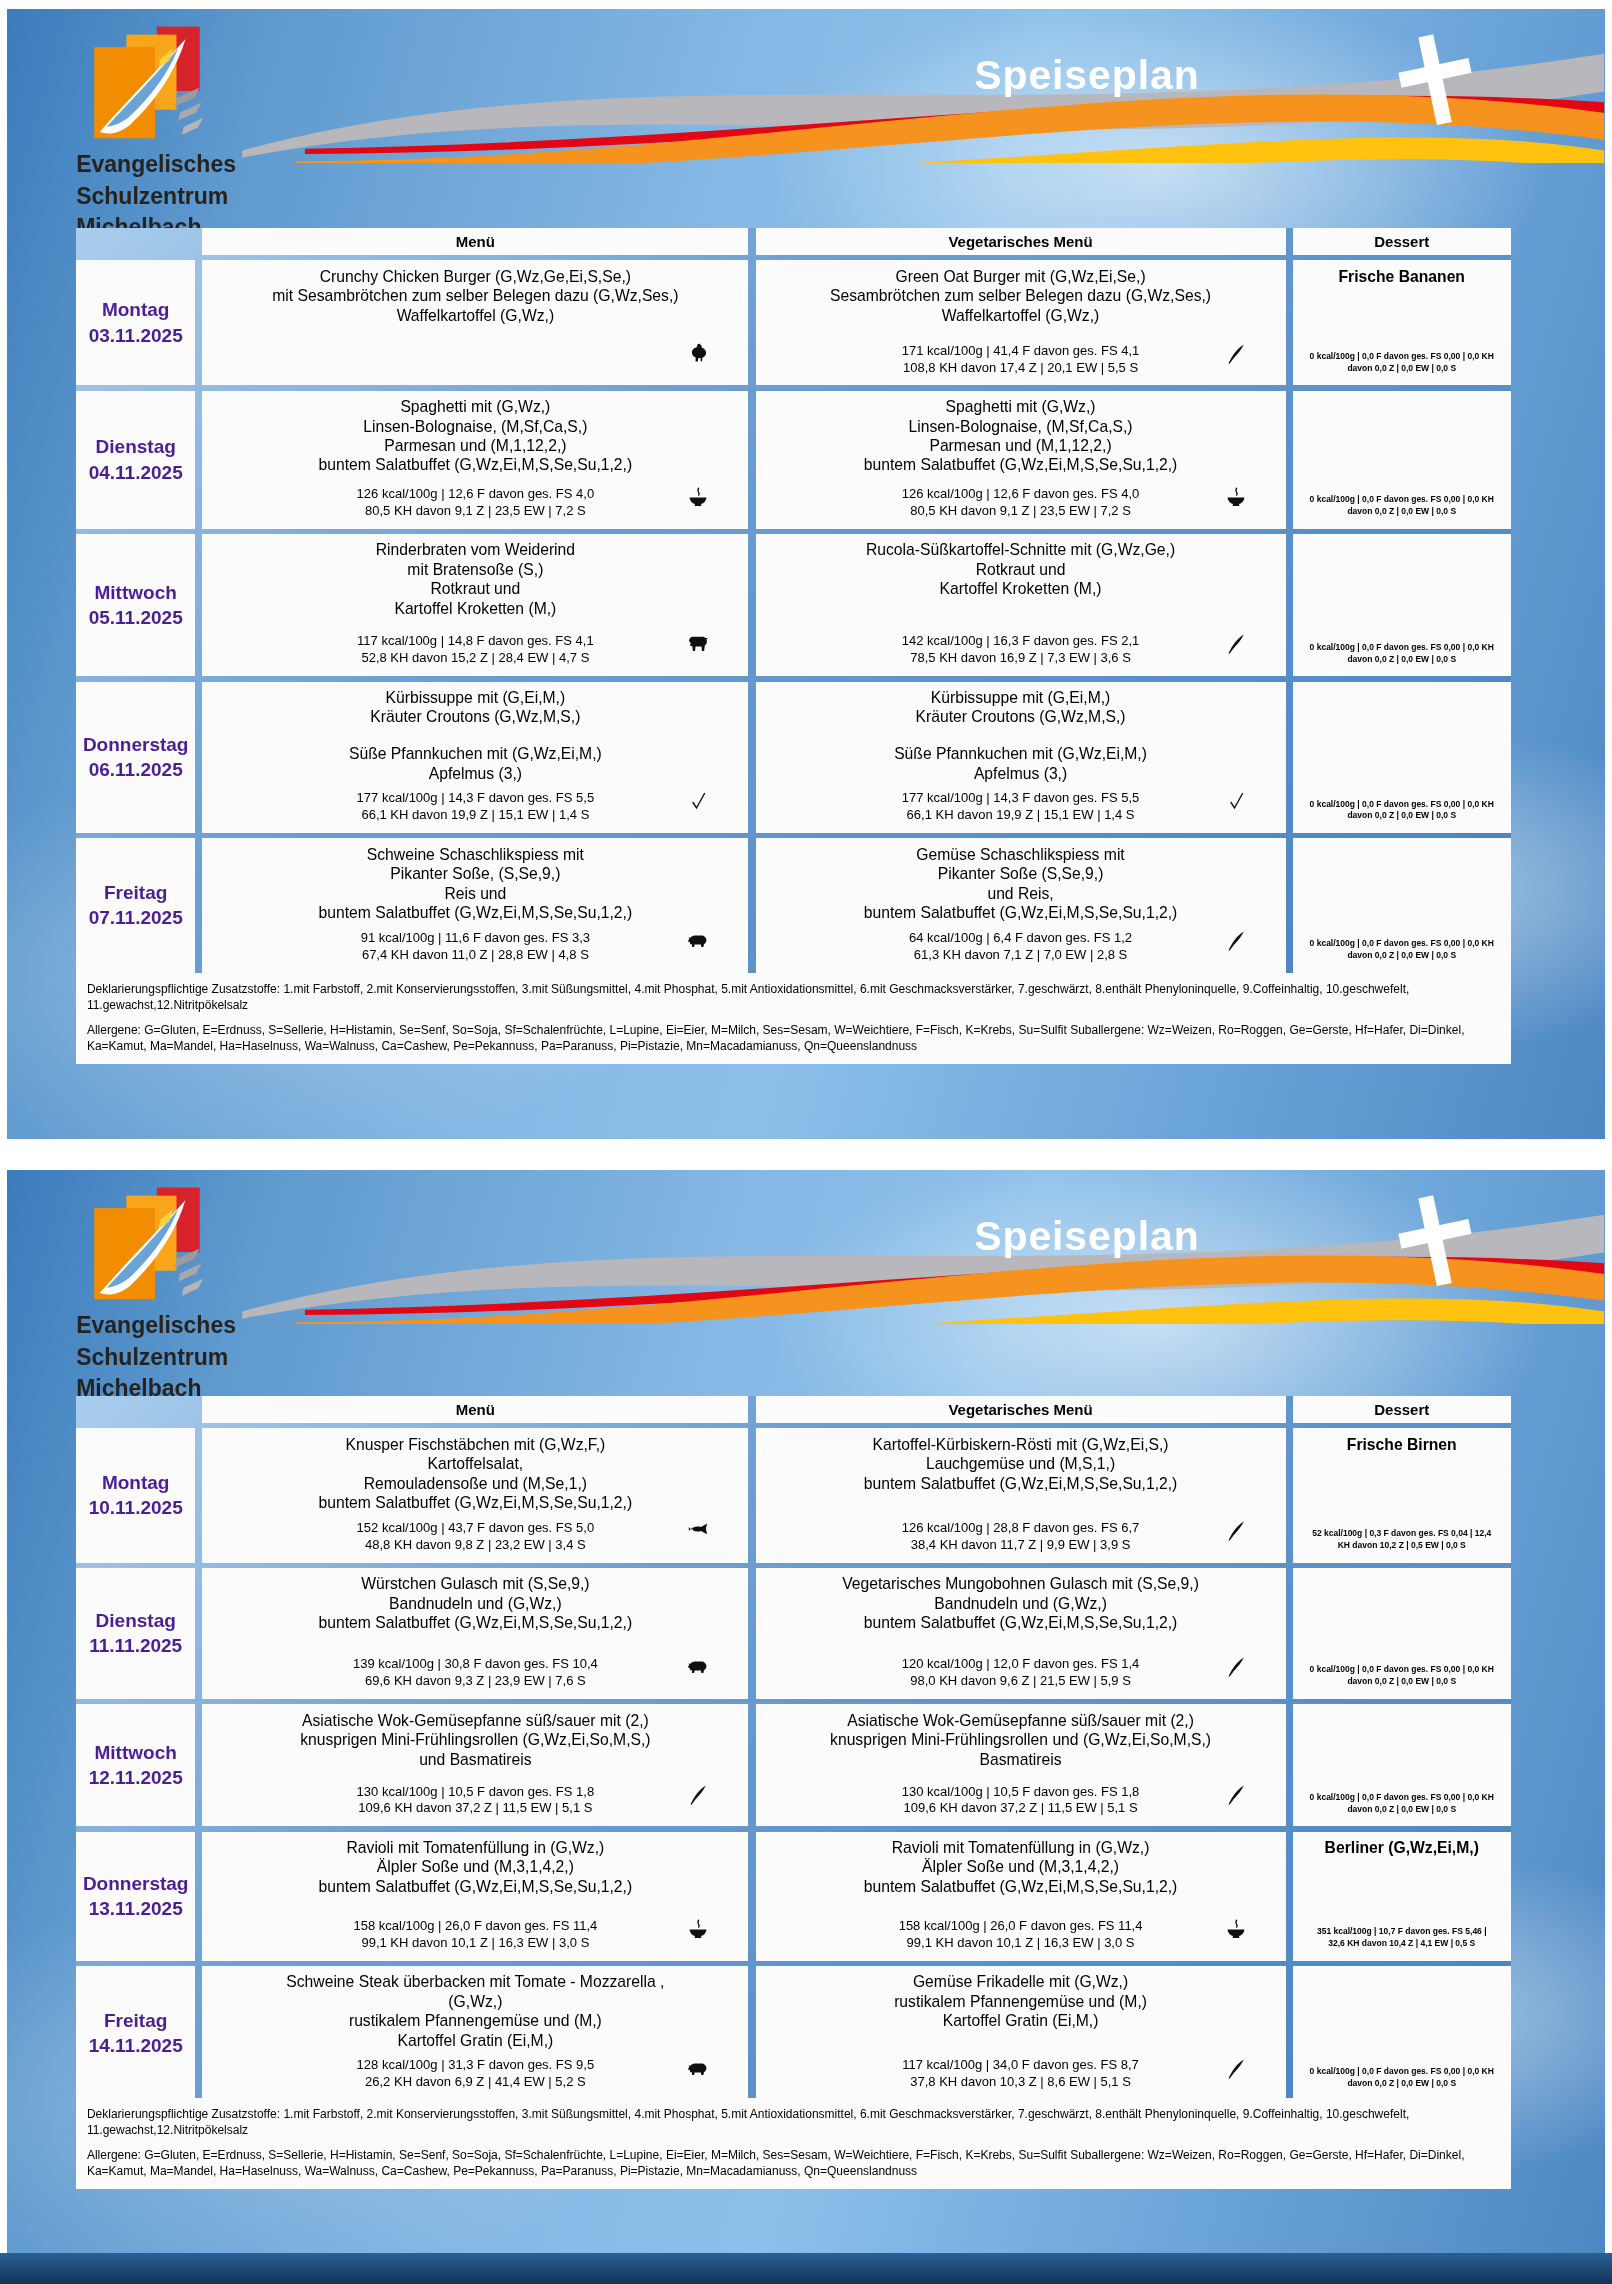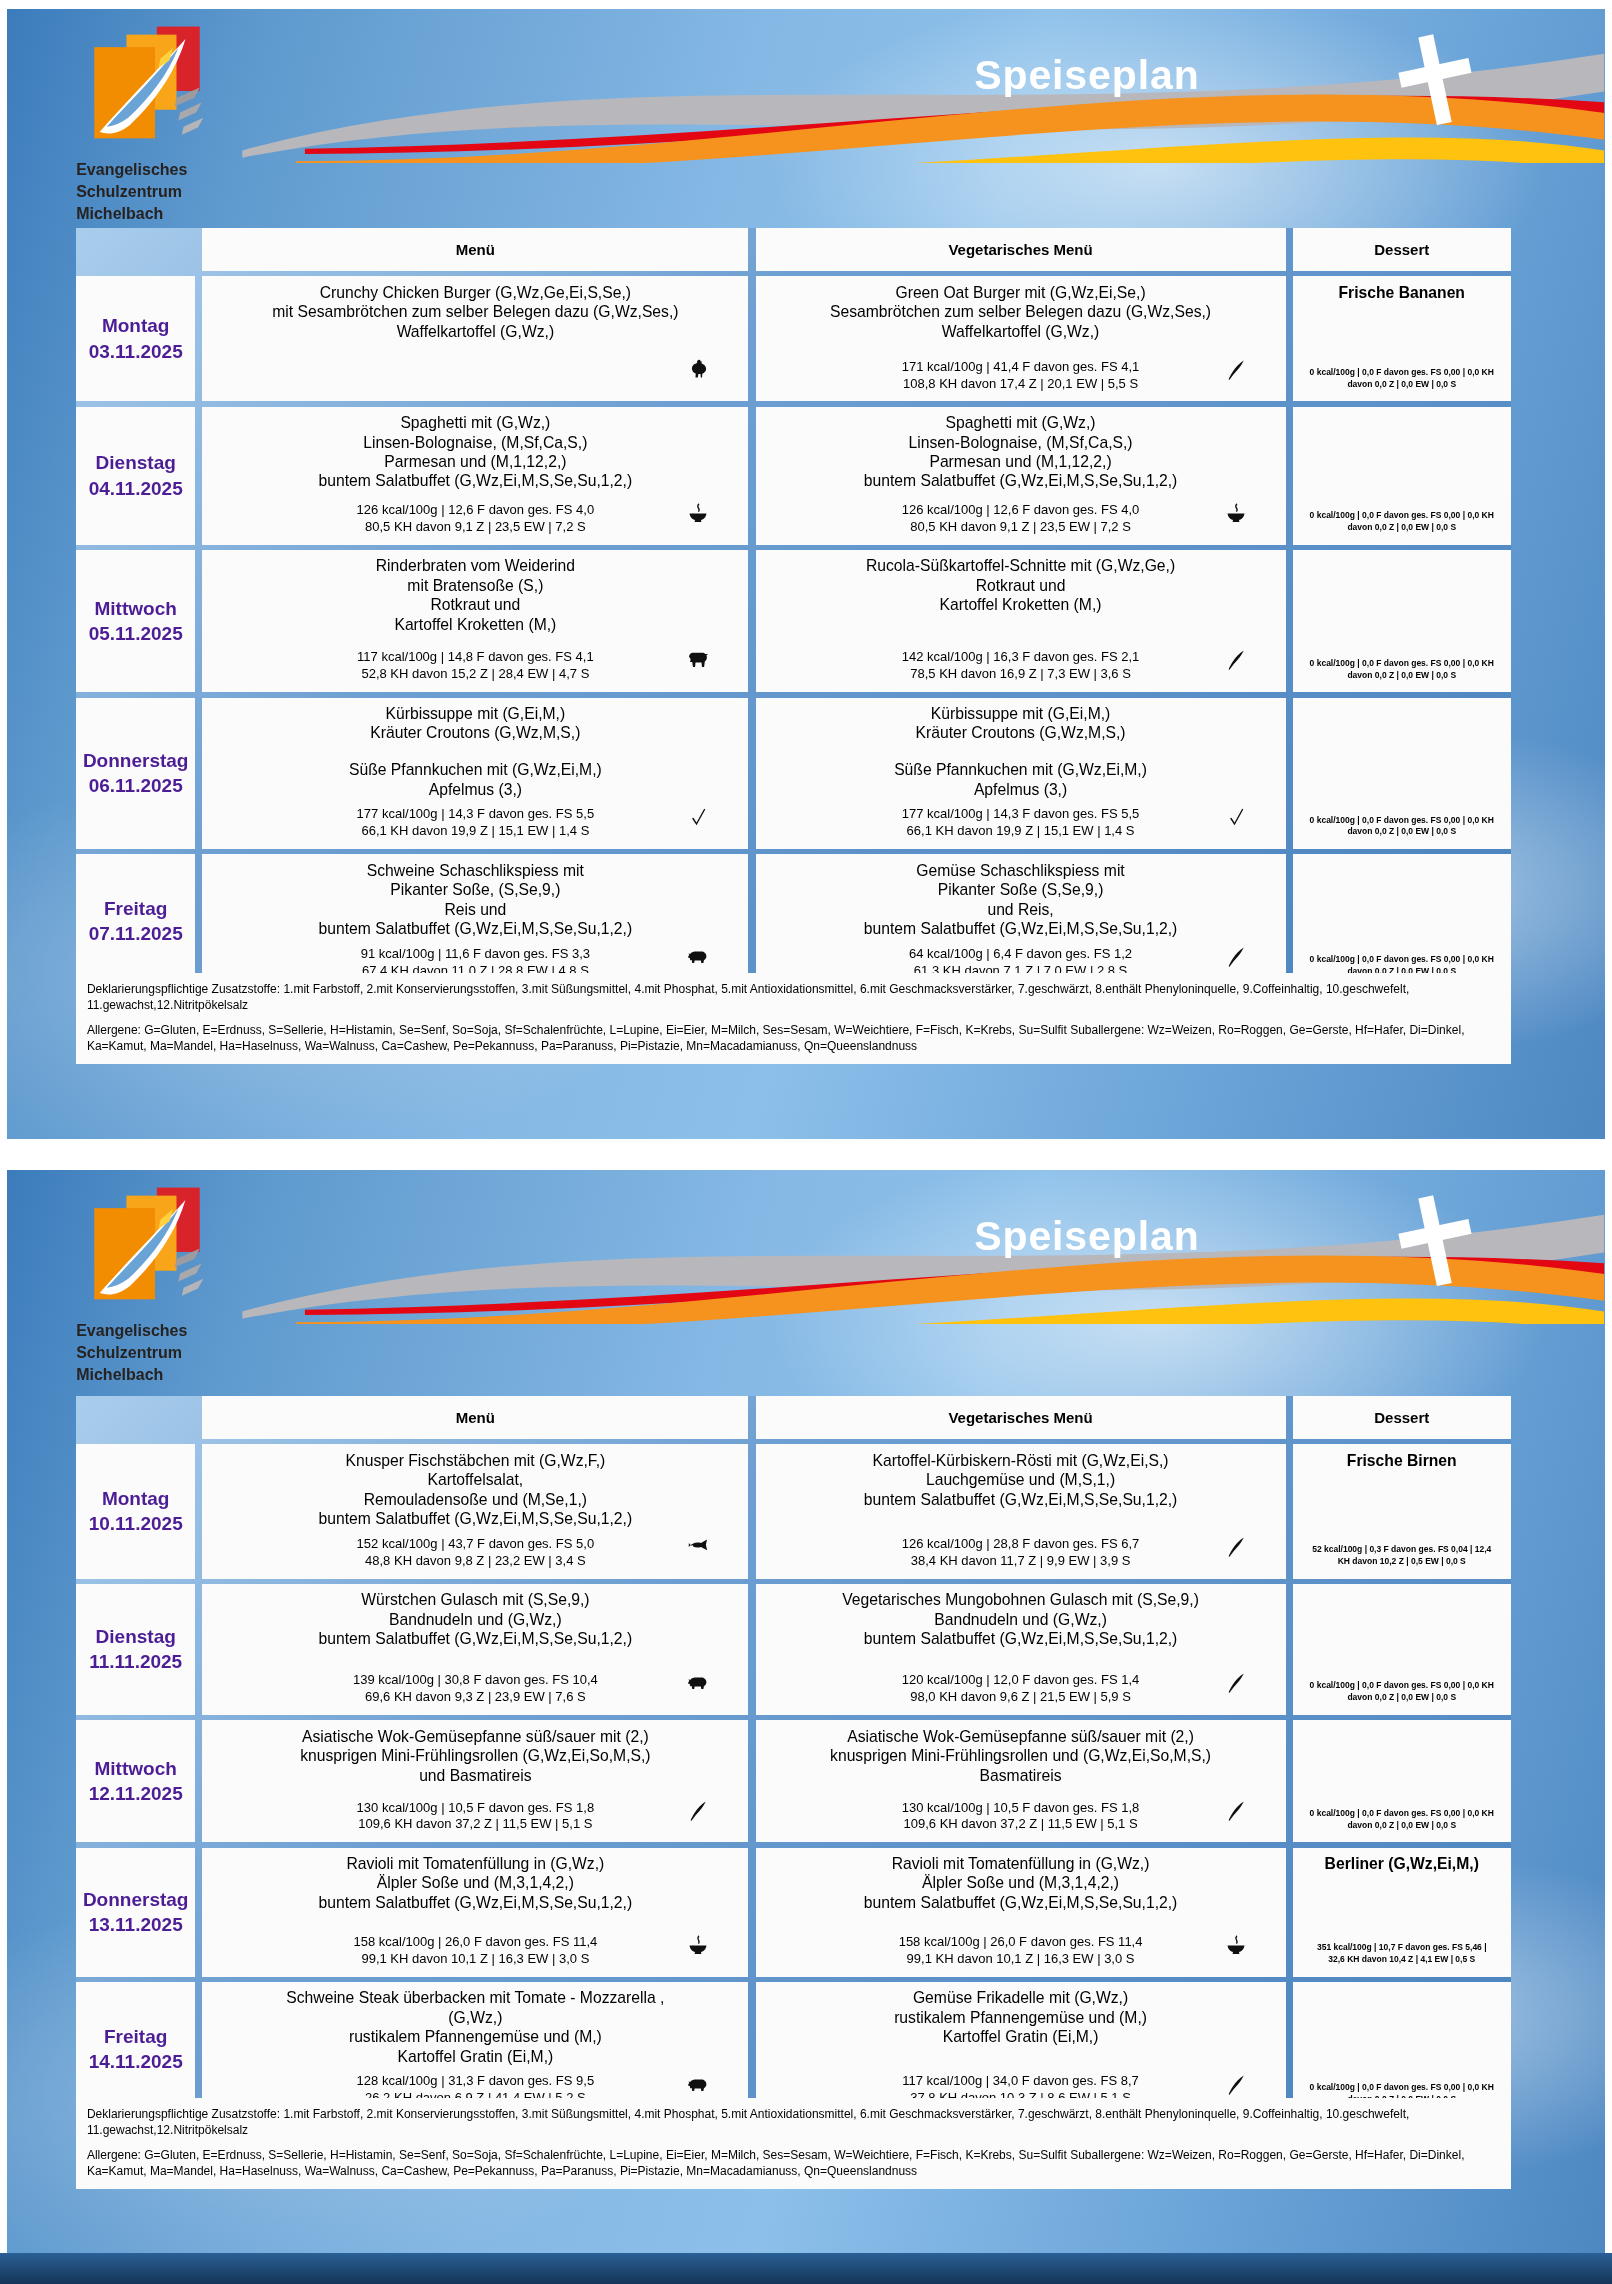--- a/index.html
+++ b/index.html
@@ -9,30 +9,30 @@
     position:absolute;left:7.2px;width:1598px;
     background:
       radial-gradient(ellipse 555px 251px at 72% 14%, rgba(255,255,255,.55), transparent 70%),
       radial-gradient(ellipse 806px 376px at 45% 52%, rgba(255,255,255,.38), transparent 72%),
       radial-gradient(ellipse 466px 233px at 88% 78%, rgba(255,255,255,.45), transparent 70%),
       radial-gradient(ellipse 627px 269px at 15% 85%, rgba(255,255,255,.22), transparent 70%),
       linear-gradient(105deg,#3c7cbc 0%,#5f9ace 14%,#85b8e4 40%,#8cc0ea 55%,#6ba4d8 78%,#4e88c2 100%);
     overflow:hidden;
   }
   .logo-box{position:absolute;left:64px;top:14.3px;width:152px;height:133px;}
-  .school-name{position:absolute;left:69px;top:150px;width:233px;font-weight:bold;font-size:16px;line-height:1.38;color:#262220;}
+  .school-name{position:absolute;left:69px;top:140px;width:233px;font-weight:bold;font-size:23px;line-height:1.38;color:#262220;}
   .ribbon{position:absolute;left:127px;top:18px;width:1471px;height:136px;}
   .page-title{position:absolute;left:967px;top:43px;font-size:41px;font-weight:bold;color:#ffffff;letter-spacing:0.9px;}
   .week-grid{
     position:absolute;left:69px;width:1435px;
     display:grid;grid-template-columns:119px 546px 530px 218px;gap:5.4px 7.2px;
     background:linear-gradient(135deg,#a9cdec 0%,#6d9fd2 35%,#4a83bf 100%);
     padding:0;
   }
-  .hcell{background:#fbfbfb;height:43px;display:flex;align-items:center;justify-content:center;font-weight:bold;font-size:15px;color:#000;}
+  .hcell{background:#fbfbfb;height:27px;display:flex;align-items:center;justify-content:center;font-weight:bold;font-size:15px;color:#000;}
   .hspacer{background:transparent;}
   .cell{background:#fbfbfb;position:relative;align-items:center;}
   .day-cell{display:flex;flex-direction:column;justify-content:center;align-items:center;text-align:center;}
   .day-name,.day-date{font-weight:bold;font-size:19px;color:#4c1d95;line-height:1.35;}
   .dish-cell{display:flex;flex-direction:column;justify-content:space-between;padding:6.3px 9px 9px 9px;}
   .dish-lines{font-size:15.7px;line-height:1.24;text-align:center;color:#000;}
   .dish-line{min-height:1.1em;}
   .nutrition-block{font-size:13px;line-height:1.3;text-align:center;color:#000;margin-top:7.2px;}
   .cell-icon{position:absolute;right:38px;bottom:19.7px;width:24px;height:24px;}
   .cell-icon svg{width:100%;height:100%;}

